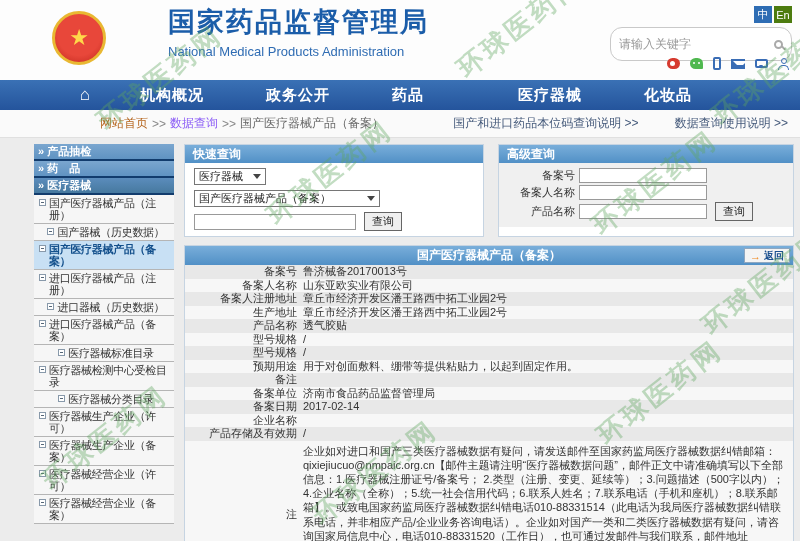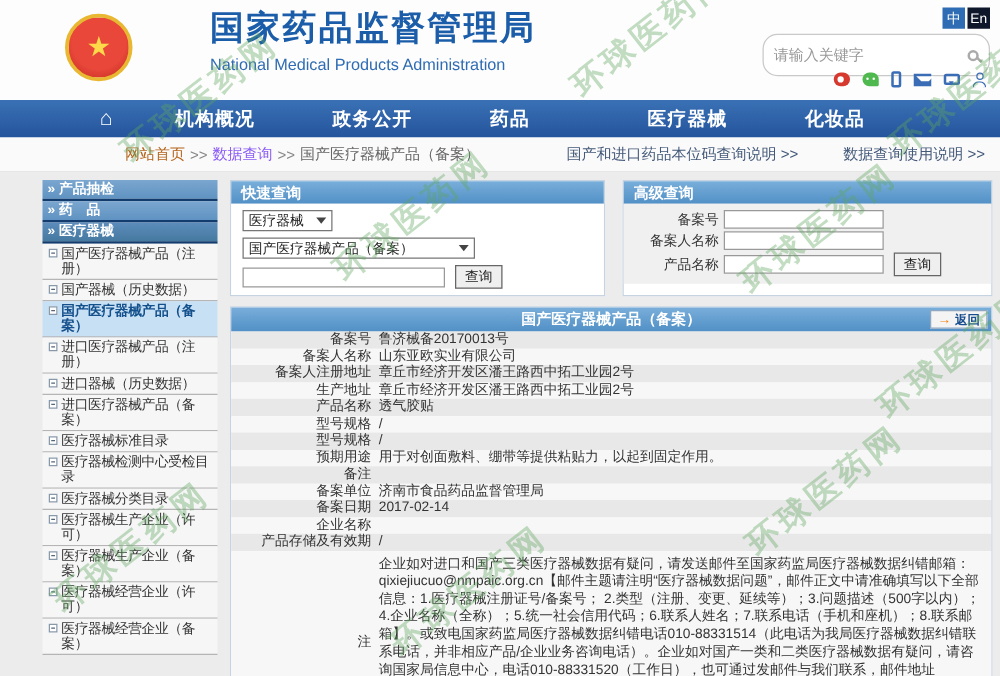--- a/index.html
+++ b/index.html
@@ -12,21 +12,21 @@
             background:radial-gradient(circle at 50% 42%, #e8473a 0 58%, #bf271c 100%);
             border:3px solid #e9b832; display:flex; align-items:center; justify-content:center; }
   .emblem .star { color:#ffd94a; font-size:22px; line-height:22px; }
   .title-block { position:absolute; left:120px; top:4px;margin-left:48px; }
   .site-title { font-size:27px; font-weight:bold; color:#1b5da9; letter-spacing:2px; }
   .site-subtitle { font-size:13px; color:#2f6cb3; margin-top:4px; }
   .lang-toggle { position:absolute; right:8px; top:6px; display:flex; gap:2px; }
   .lang { width:18px; height:17px; display:flex; align-items:center; justify-content:center;
           font-size:11px; color:#fff; cursor:pointer; }
   .lang.zh { background:#2e6db4; }
-  .lang.en { background:#0f172a; }
+  .lang.en { background:#4d7c0f; }
   .search-box { position:absolute; right:8px; top:27px; width:182px; height:34px;
                 border:1px solid #c9c9c9; border-radius:12px; background:#fff;
                 display:flex; align-items:center; padding:0 8px; }
   .search-box input { border:none; outline:none; flex:1; font-size:12px; color:#555; background:transparent; }
   .search-box input::placeholder { color:#999; }
   .mag { width:9px; height:9px; border:2px solid #aaa; border-radius:50%; position:relative; flex:none; }
   .mag::after { content:""; position:absolute; width:5px; height:2px; background:#aaa;
                 transform:rotate(45deg); right:-5px; bottom:-2px; }
   .social-row { position:absolute; right:10px; top:57px; display:flex; gap:10px; align-items:center; }
   .ic { display:inline-block; }
@@ -67,21 +67,21 @@
 
   
   .main { height:403px; background:#ececec; display:flex; padding:6px 6px 0 34px; }
   .sidebar { width:140px; flex:none; }
   .side-hd { background:linear-gradient(#7aa6cf,#6093c2); color:#fff; font-size:11px; font-weight:bold;
              padding:2px 4px; border-bottom:2px solid #123c6d; cursor:pointer; line-height:11px; }
   .side-hd.active-cat { background:linear-gradient(#5b8cbc,#46799f); }
   .side-hd .arr { margin-right:3px; }
   .side-item { background:#f6f6f6; font-size:11px; color:#333; padding:2px 1px 2px 5px;
                border-bottom:1px solid #b5b5b5; cursor:pointer; line-height:12px;
-               display:flex; align-items:flex-start; }
+               display:flex; align-items:flex-start;justify-content:center; }
   .side-item.selected { background:#c8e0f4; color:#14508c; font-weight:bold; }
   .minus-box { width:7px; height:7px; border:1px solid #8899aa; background:#fff; position:relative;
                flex:none; margin:2px 3px 0 0; }
   .minus-box::after { content:""; position:absolute; left:1px; right:1px; top:2px; border-top:1px solid #556677; }
   .si-label { letter-spacing:-0.3px; }
 
   .content { flex:1; margin-left:10px; }
   .panels-row { display:flex; gap:14px; }
   .panel { border:1px solid #c6d4e2; background:#fff; }
   .panel-hd { height:18px; background:linear-gradient(#79aeda,#5190c6); color:#fff; font-size:12px;

